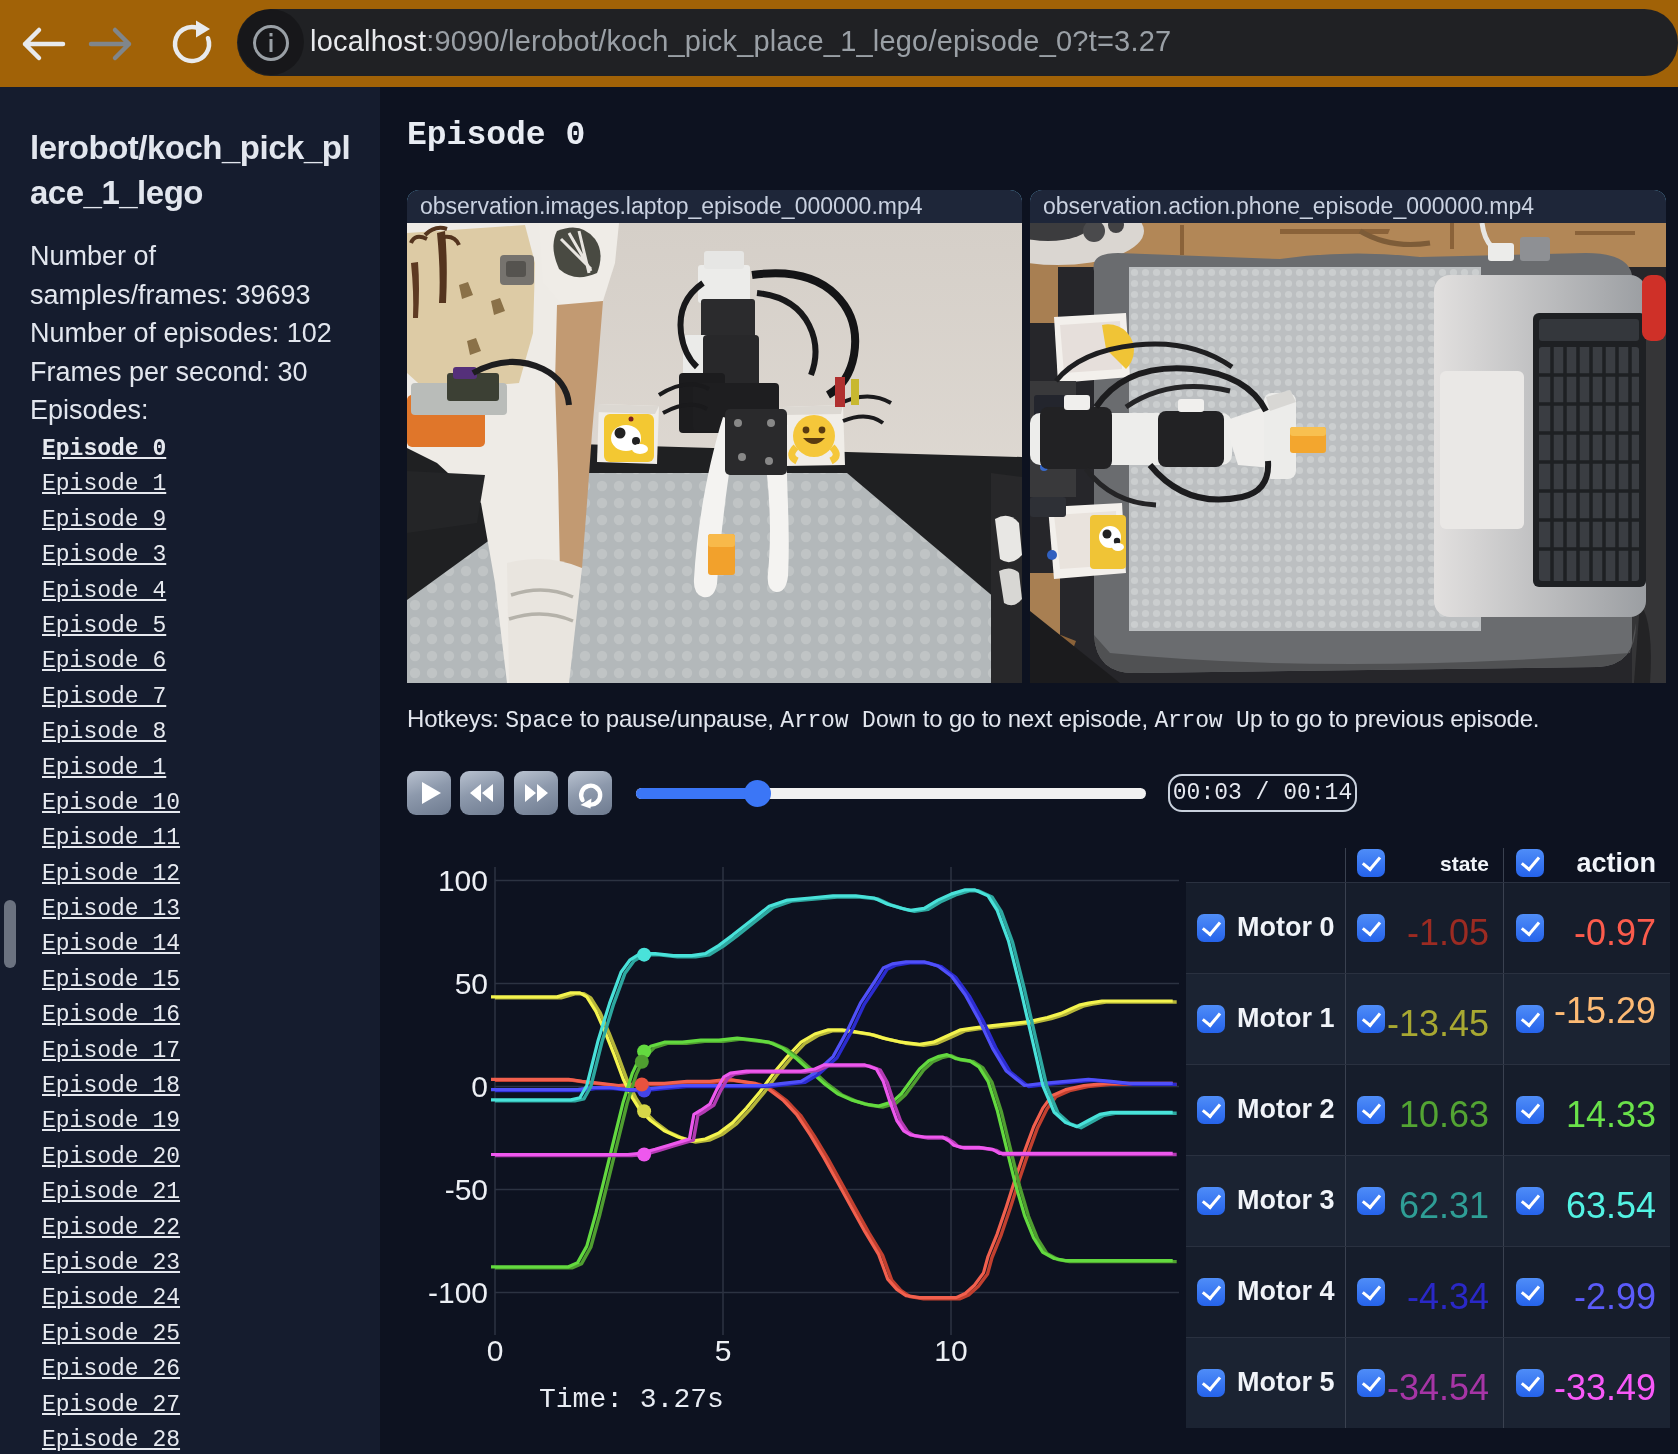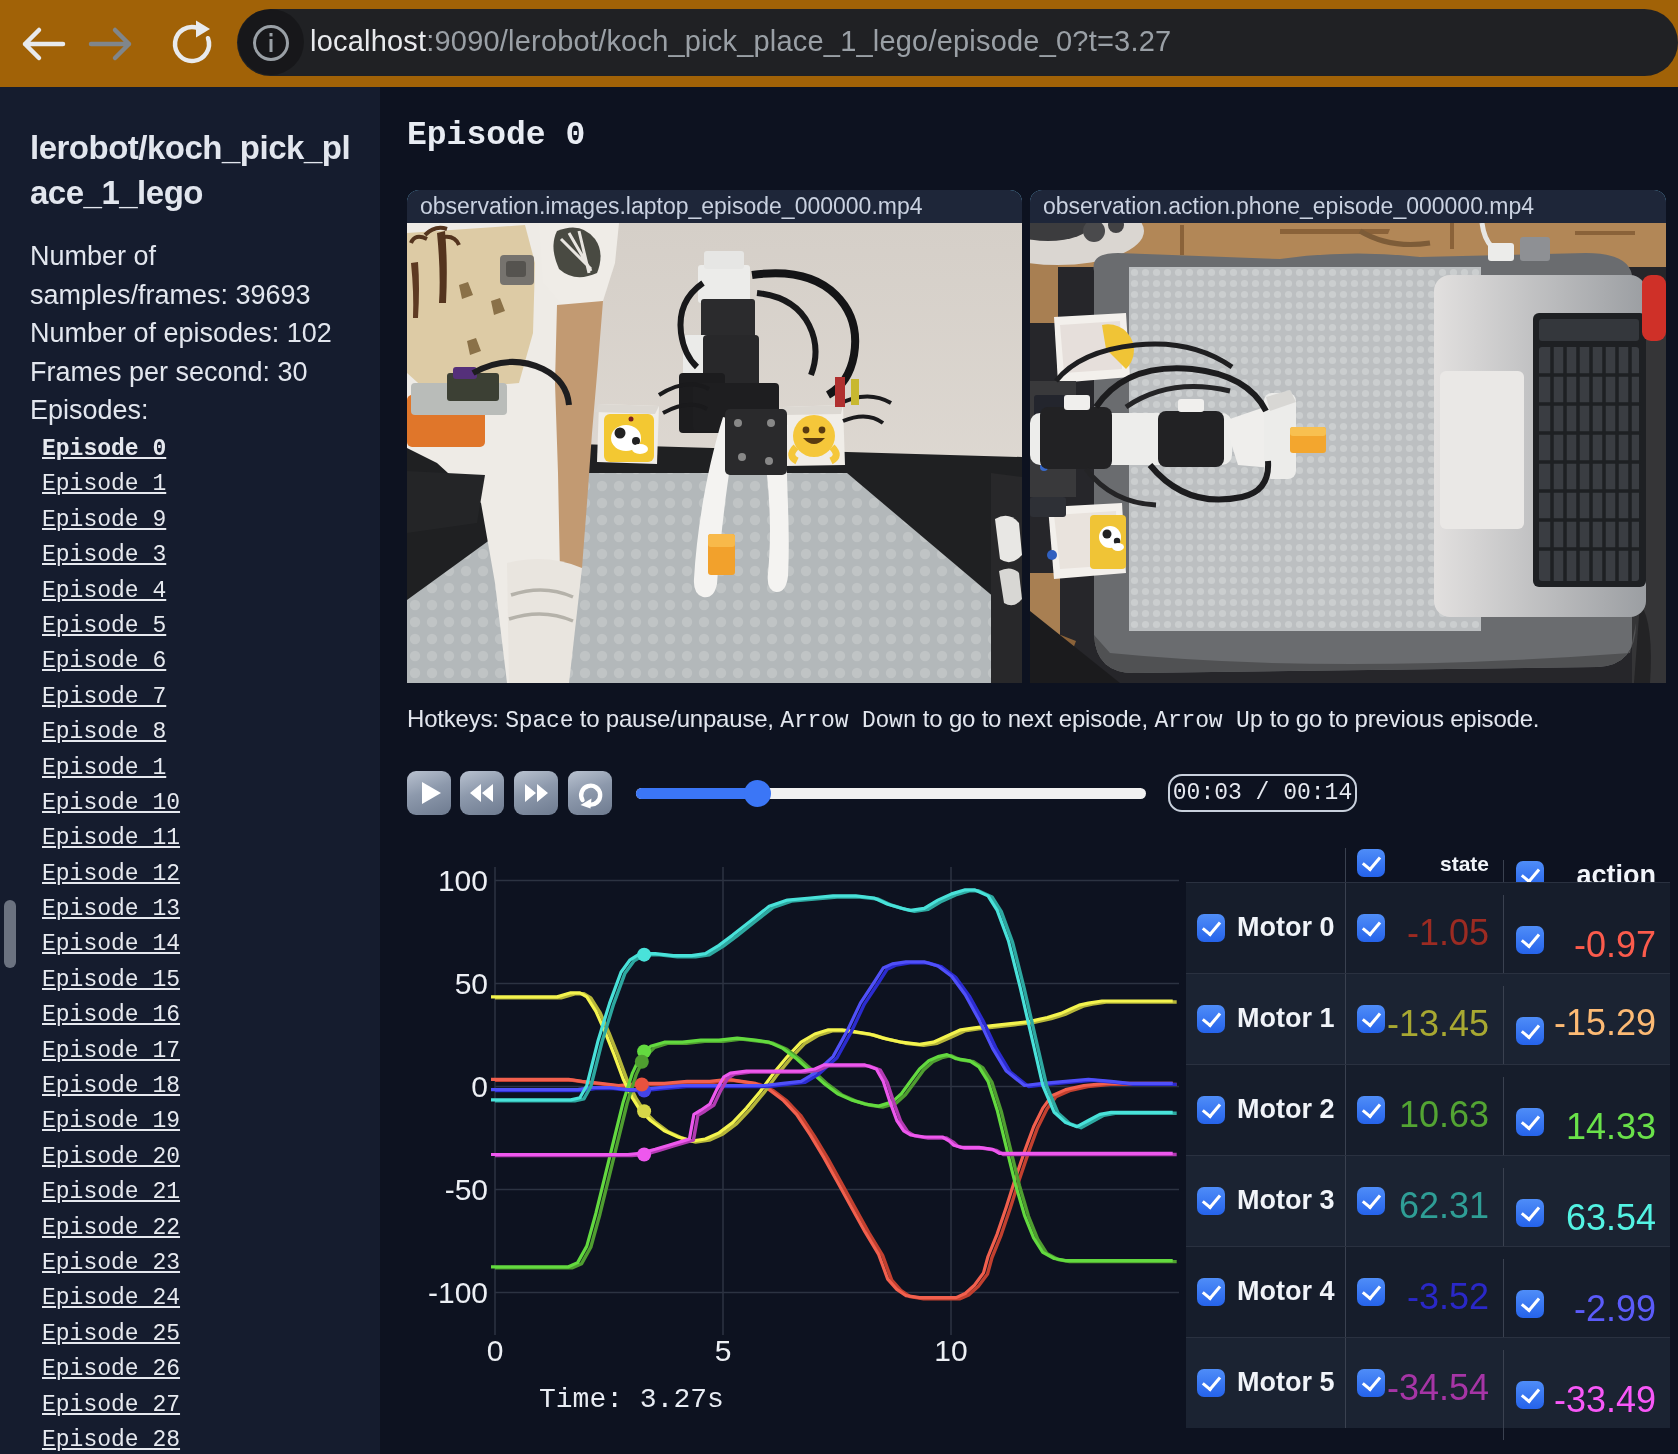--- a/index.html
+++ b/index.html
@@ -37,21 +37,21 @@
   #sliderthumb { position:absolute; left:108px; top:-8px; width:27px; height:27px; border-radius:50%; background:#3b76f6; }
   #timebox { position:absolute; left:788px; top:687px; width:189px; height:38px; border:2px solid #c8d0dc; border-radius:14px; color:#e6e9f0; font-family:"Liberation Mono",monospace; font-size:23px; line-height:34px; text-align:center; white-space:nowrap; }
   
   #chart { position:absolute; left:0px; top:760px; }
   #timelab { position:absolute; left:117px; top:1297px; font-family:"Liberation Mono",monospace; font-size:28px; color:#e8ecf3;margin-left:42px; }
   #scrollthumb { position:absolute; left:4px; top:813px; width:12px; height:68px; border-radius:6px; background:#6b7280; }
   
   #tbl { position:absolute; left:806px; top:761px; width:484px; height:580px; color:#f1f4f9; }
   #tbl .row { position:absolute; left:0; width:484px; }
   #tbl .c2 { position:absolute; left:159px; width:158px; height:100%; border-left:1px solid #3a4150; }
-  #tbl .c3 { position:absolute; left:317px; width:167px; height:100%; border-left:1px solid #3a4150;margin-top:12px; }
+  #tbl .c3 { position:absolute; left:317px; width:167px; height:100%; border-left:1px solid #3a4150; }
   .cb { position:absolute; width:28px; height:28px; border-radius:7px; background:linear-gradient(180deg,#4f8df8 0%,#2563eb 100%); }
   .cb:after { content:""; position:absolute; left:9px; top:4px; width:8px; height:14px; border:solid #fff; border-width:0 3.5px 3.5px 0; transform:rotate(40deg); }
   #tbl .mname { position:absolute; left:51px; font-weight:bold; font-size:27px; }
   #tbl .val { position:absolute; right:14px; font-size:36px; }
 </style>
 </head>
 <body>
 
 <div id="chrome">
   <svg width="1678" height="87">
@@ -416,21 +416,21 @@
           <div class="c3">
             <span class="cb" style="left:12px;top:31px"></span>
             <span class="val" style="top:29px;color:#53f3e3">63.54</span>
           </div>
         </div>
         <div class="row" style="top:398px;height:91px;background:#161d2b;border-top:1px solid #2a3140">
           <span class="cb" style="left:11px;top:31px"></span>
           <span class="mname" style="top:29px">Motor 4</span>
           <div class="c2">
             <span class="cb" style="left:11px;top:31px"></span>
-            <span class="val" style="top:29px;color:#2a28c8">-3.52</span>
+            <span class="val" style="top:29px;color:#2a28c8">-4.34</span>
           </div>
           <div class="c3">
             <span class="cb" style="left:12px;top:31px"></span>
             <span class="val" style="top:29px;color:#5b5bfa">-2.99</span>
           </div>
         </div>
         <div class="row" style="top:489px;height:91px;background:#1b2332;border-top:1px solid #2a3140">
           <span class="cb" style="left:11px;top:31px"></span>
           <span class="mname" style="top:29px">Motor 5</span>
           <div class="c2">

